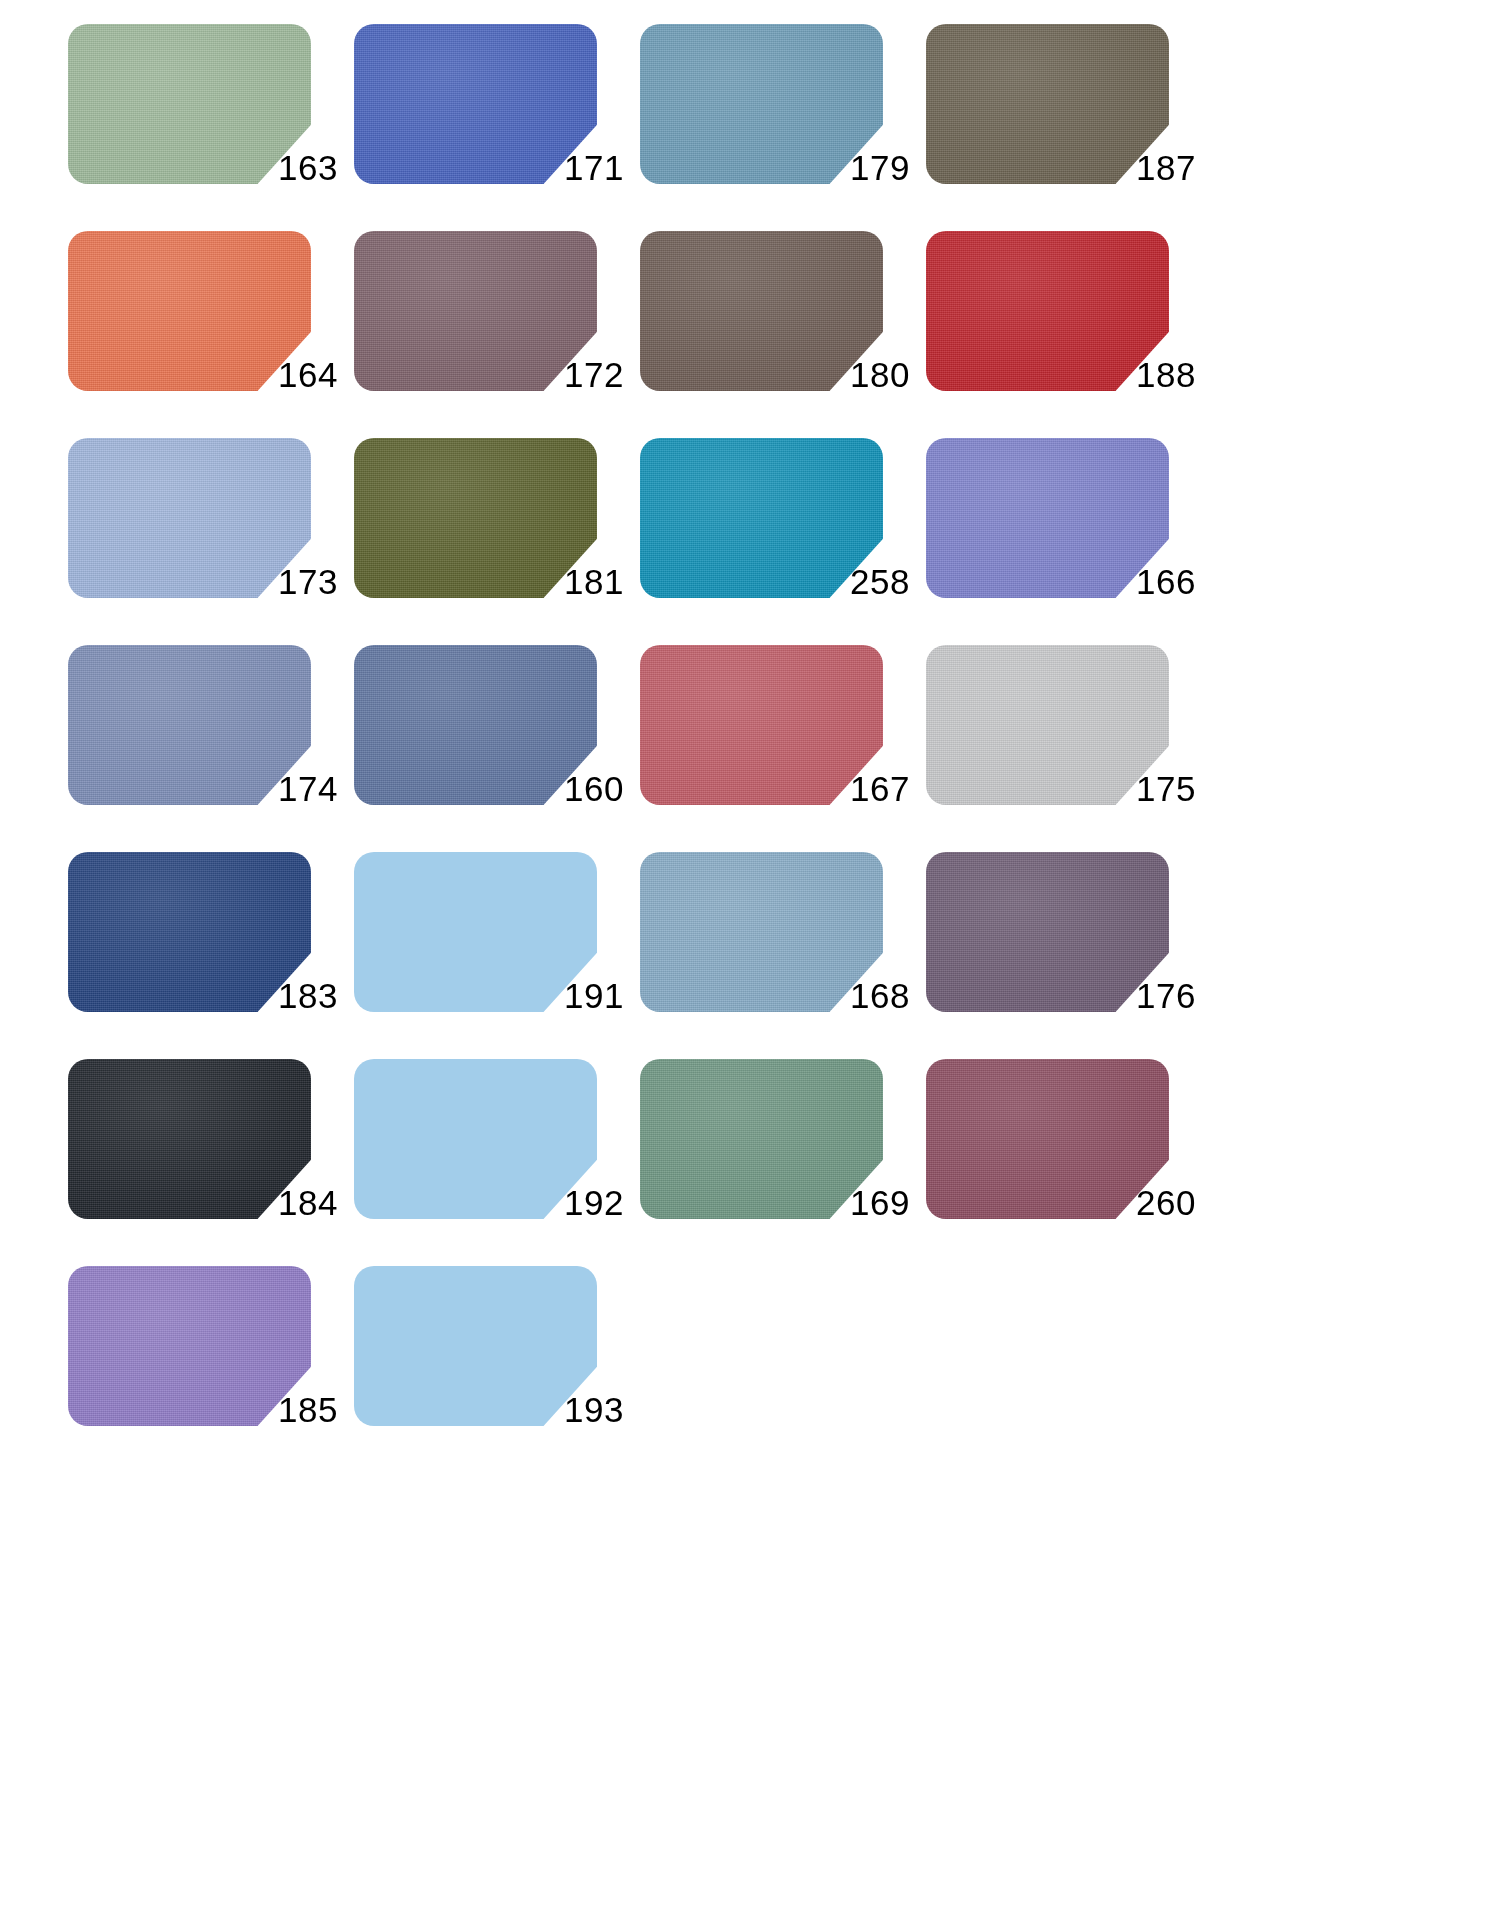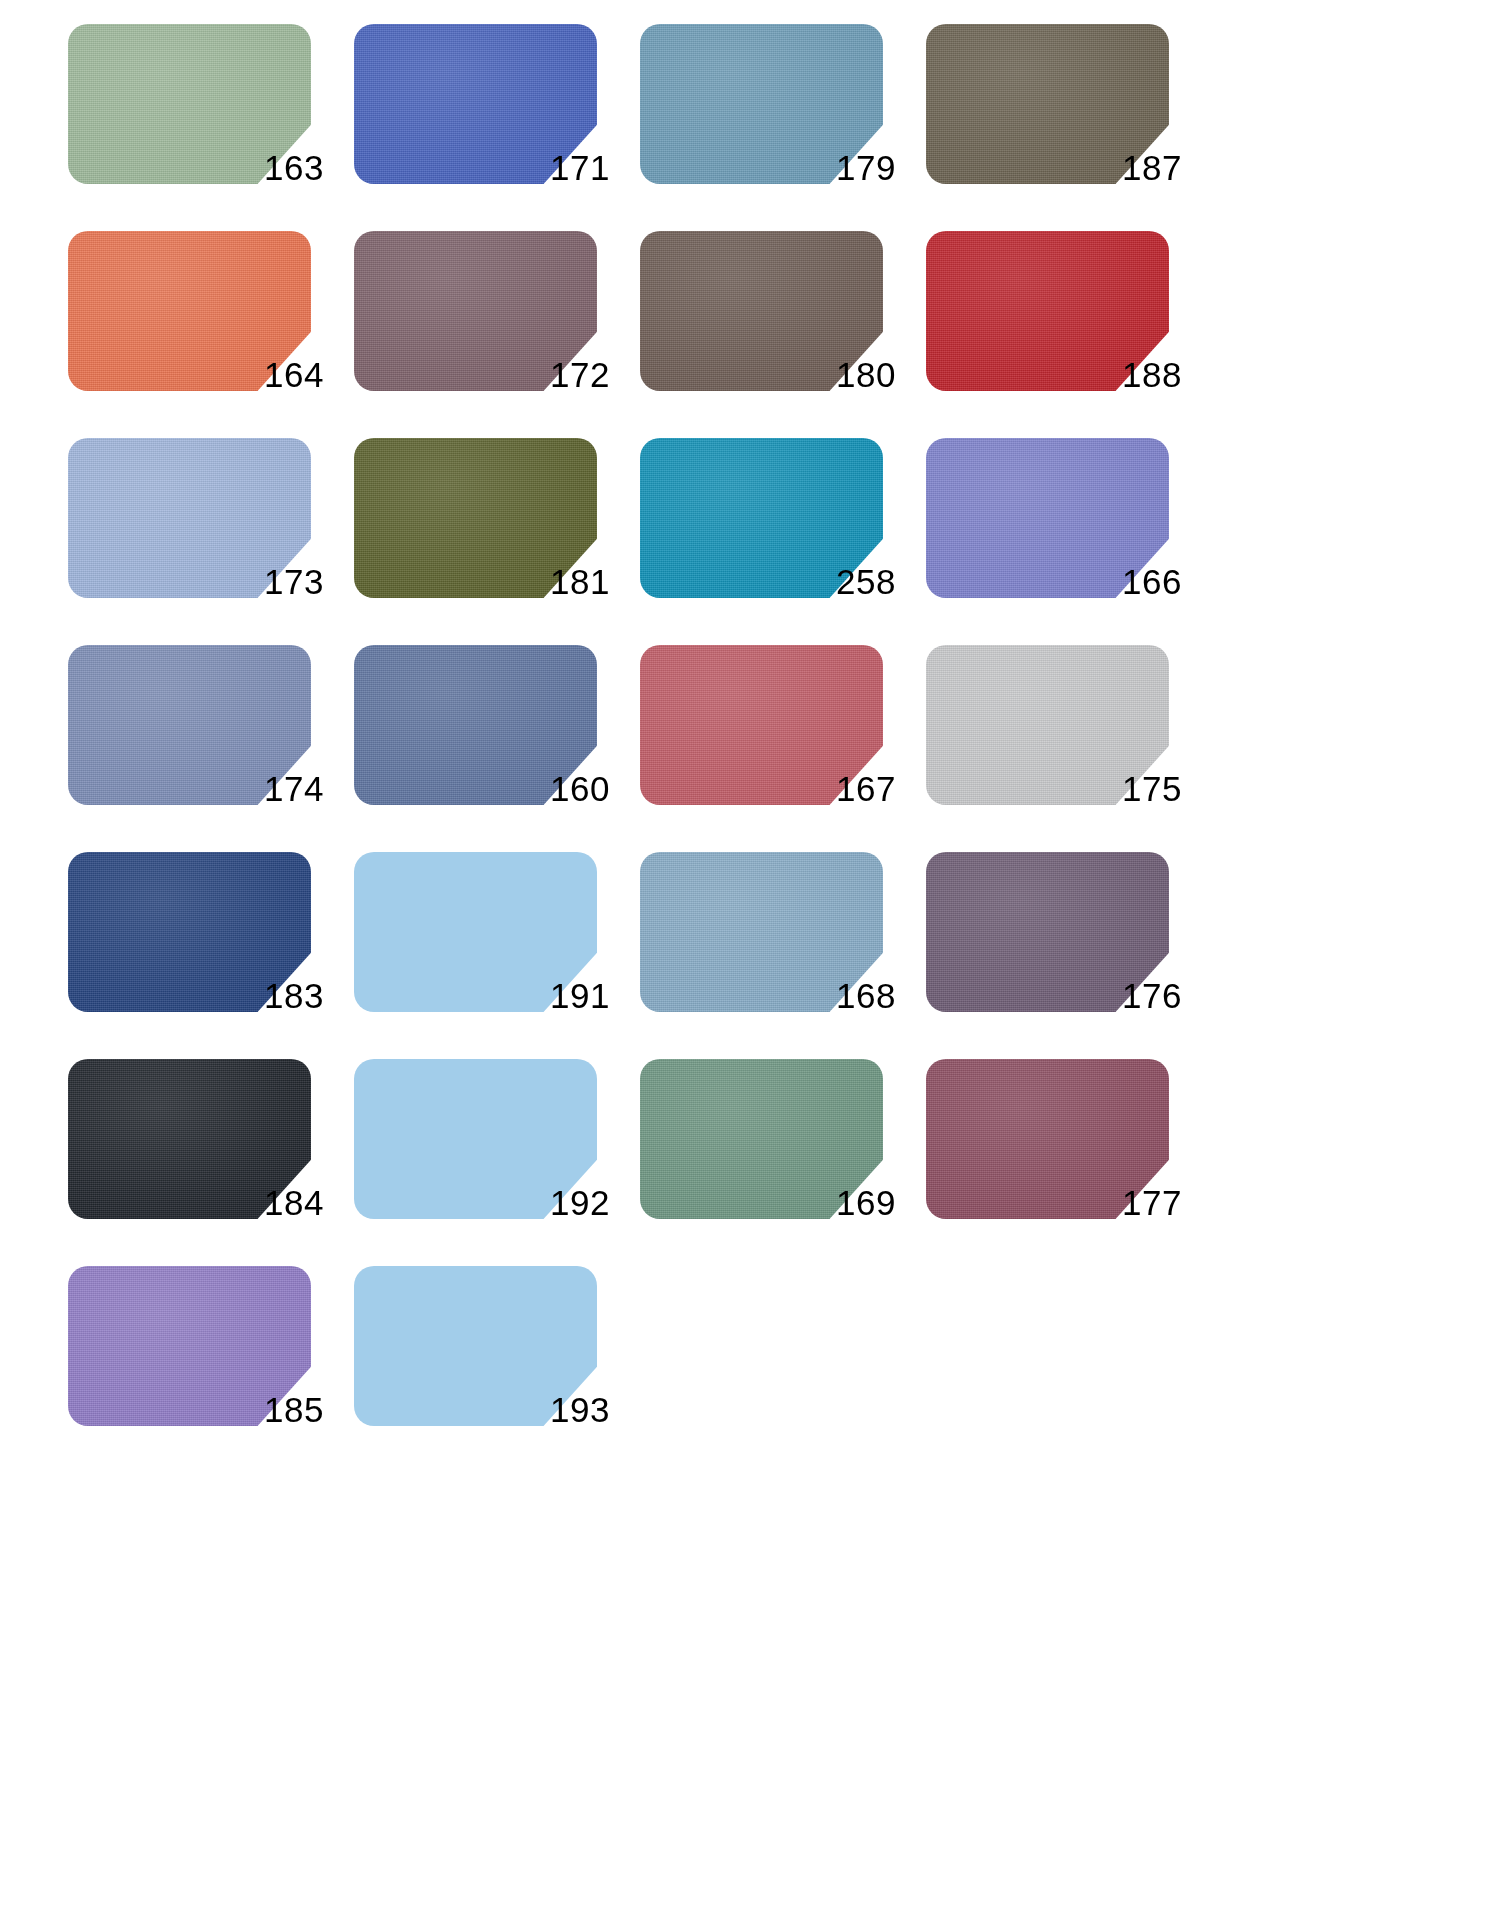--- a/index.html
+++ b/index.html
@@ -97,21 +97,21 @@
         rgba(0,0,0,0.045) 100%);
     pointer-events: none;
   }
 
   
   .chip-label {
     position: absolute;
     left: 196px;
     top: 131px;
     width: 88px;
-    text-align: left;
+    text-align: center;
     font-family: "Liberation Sans", sans-serif;
     font-size: 35px;
     font-weight: 400;
     line-height: 38px;
     color: #000000;
     letter-spacing: 0.5px;
     white-space: nowrap;
   }
 </style>
 </head>
@@ -272,21 +272,21 @@
           <div class="weave"></div>
           <div class="sheen"></div>
         </div>
         <div class="chip-label">169</div>
       </div>
       <div class="swatch-cell">
         <div class="chip" style="background-color: rgb(138, 74, 94);">
           <div class="weave"></div>
           <div class="sheen"></div>
         </div>
-        <div class="chip-label">177</div>
+        <div class="chip-label">260</div>
       </div>
       <div class="swatch-cell">
         <div class="chip" style="background-color: rgb(142, 121, 196);">
           <div class="weave"></div>
           <div class="sheen"></div>
         </div>
         <div class="chip-label">185</div>
       </div>
       <div class="swatch-cell">
         <div class="chip flat" style="background-color: rgb(162, 205, 234);"></div>

